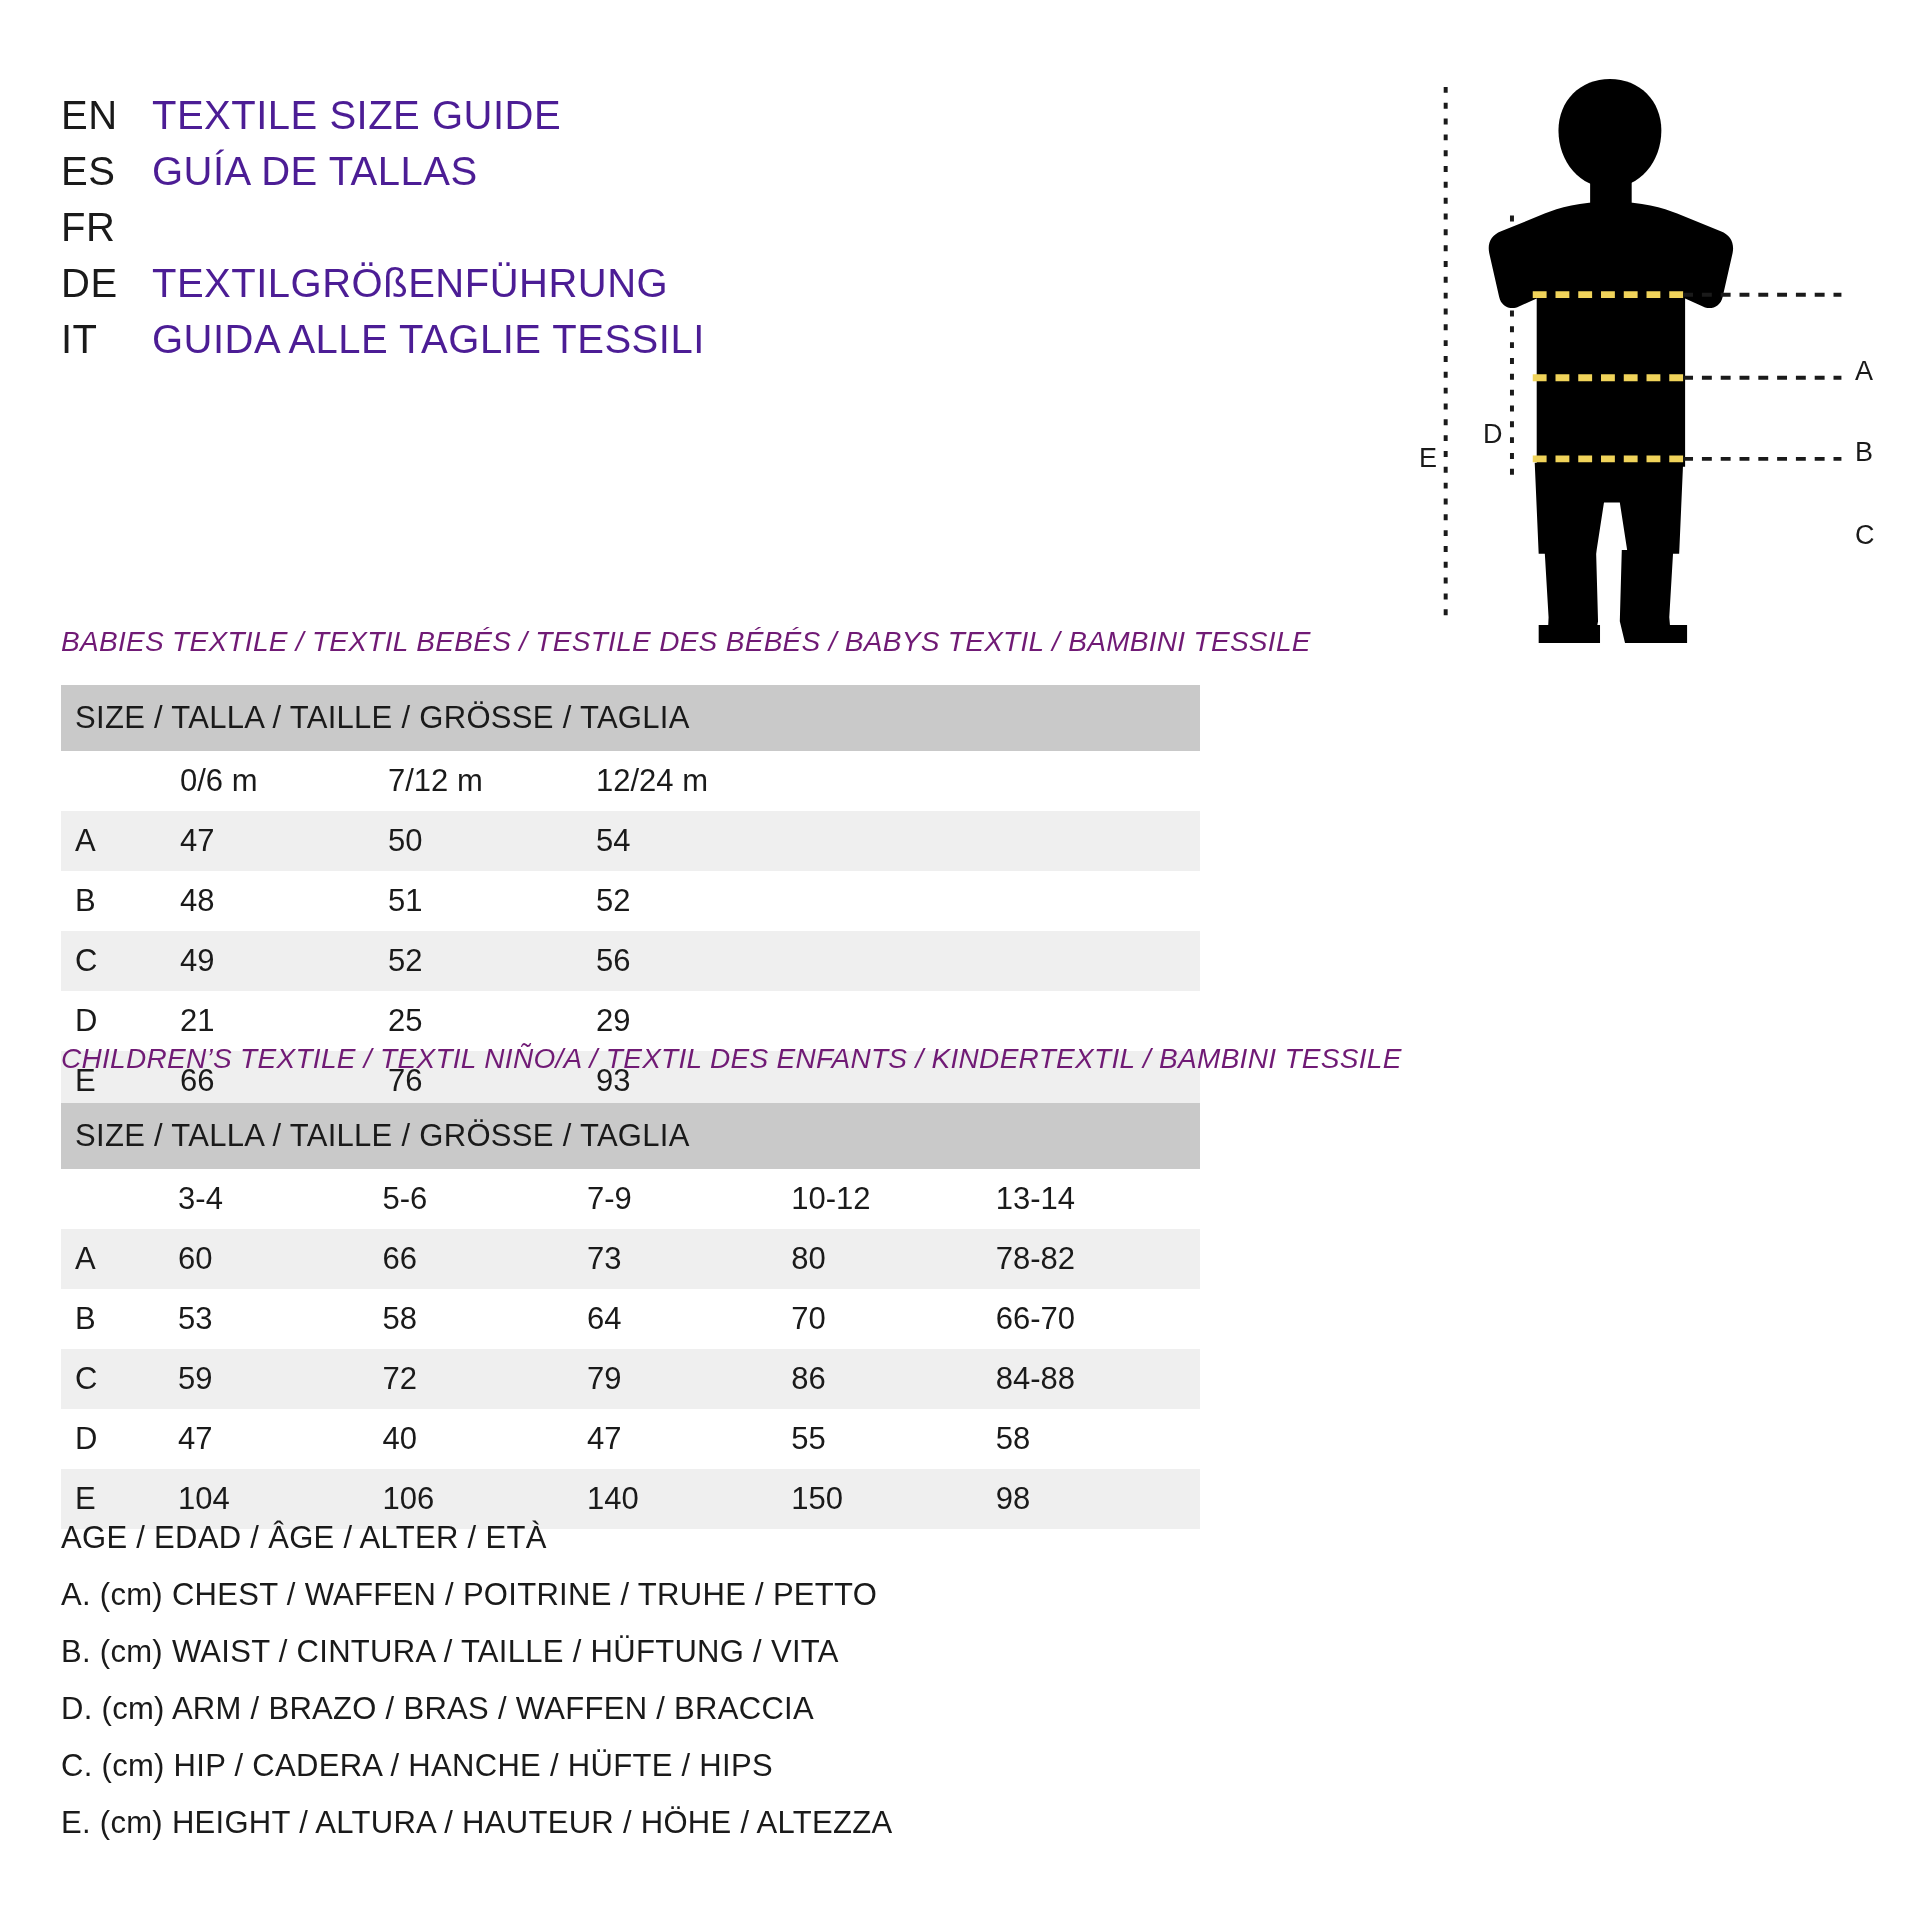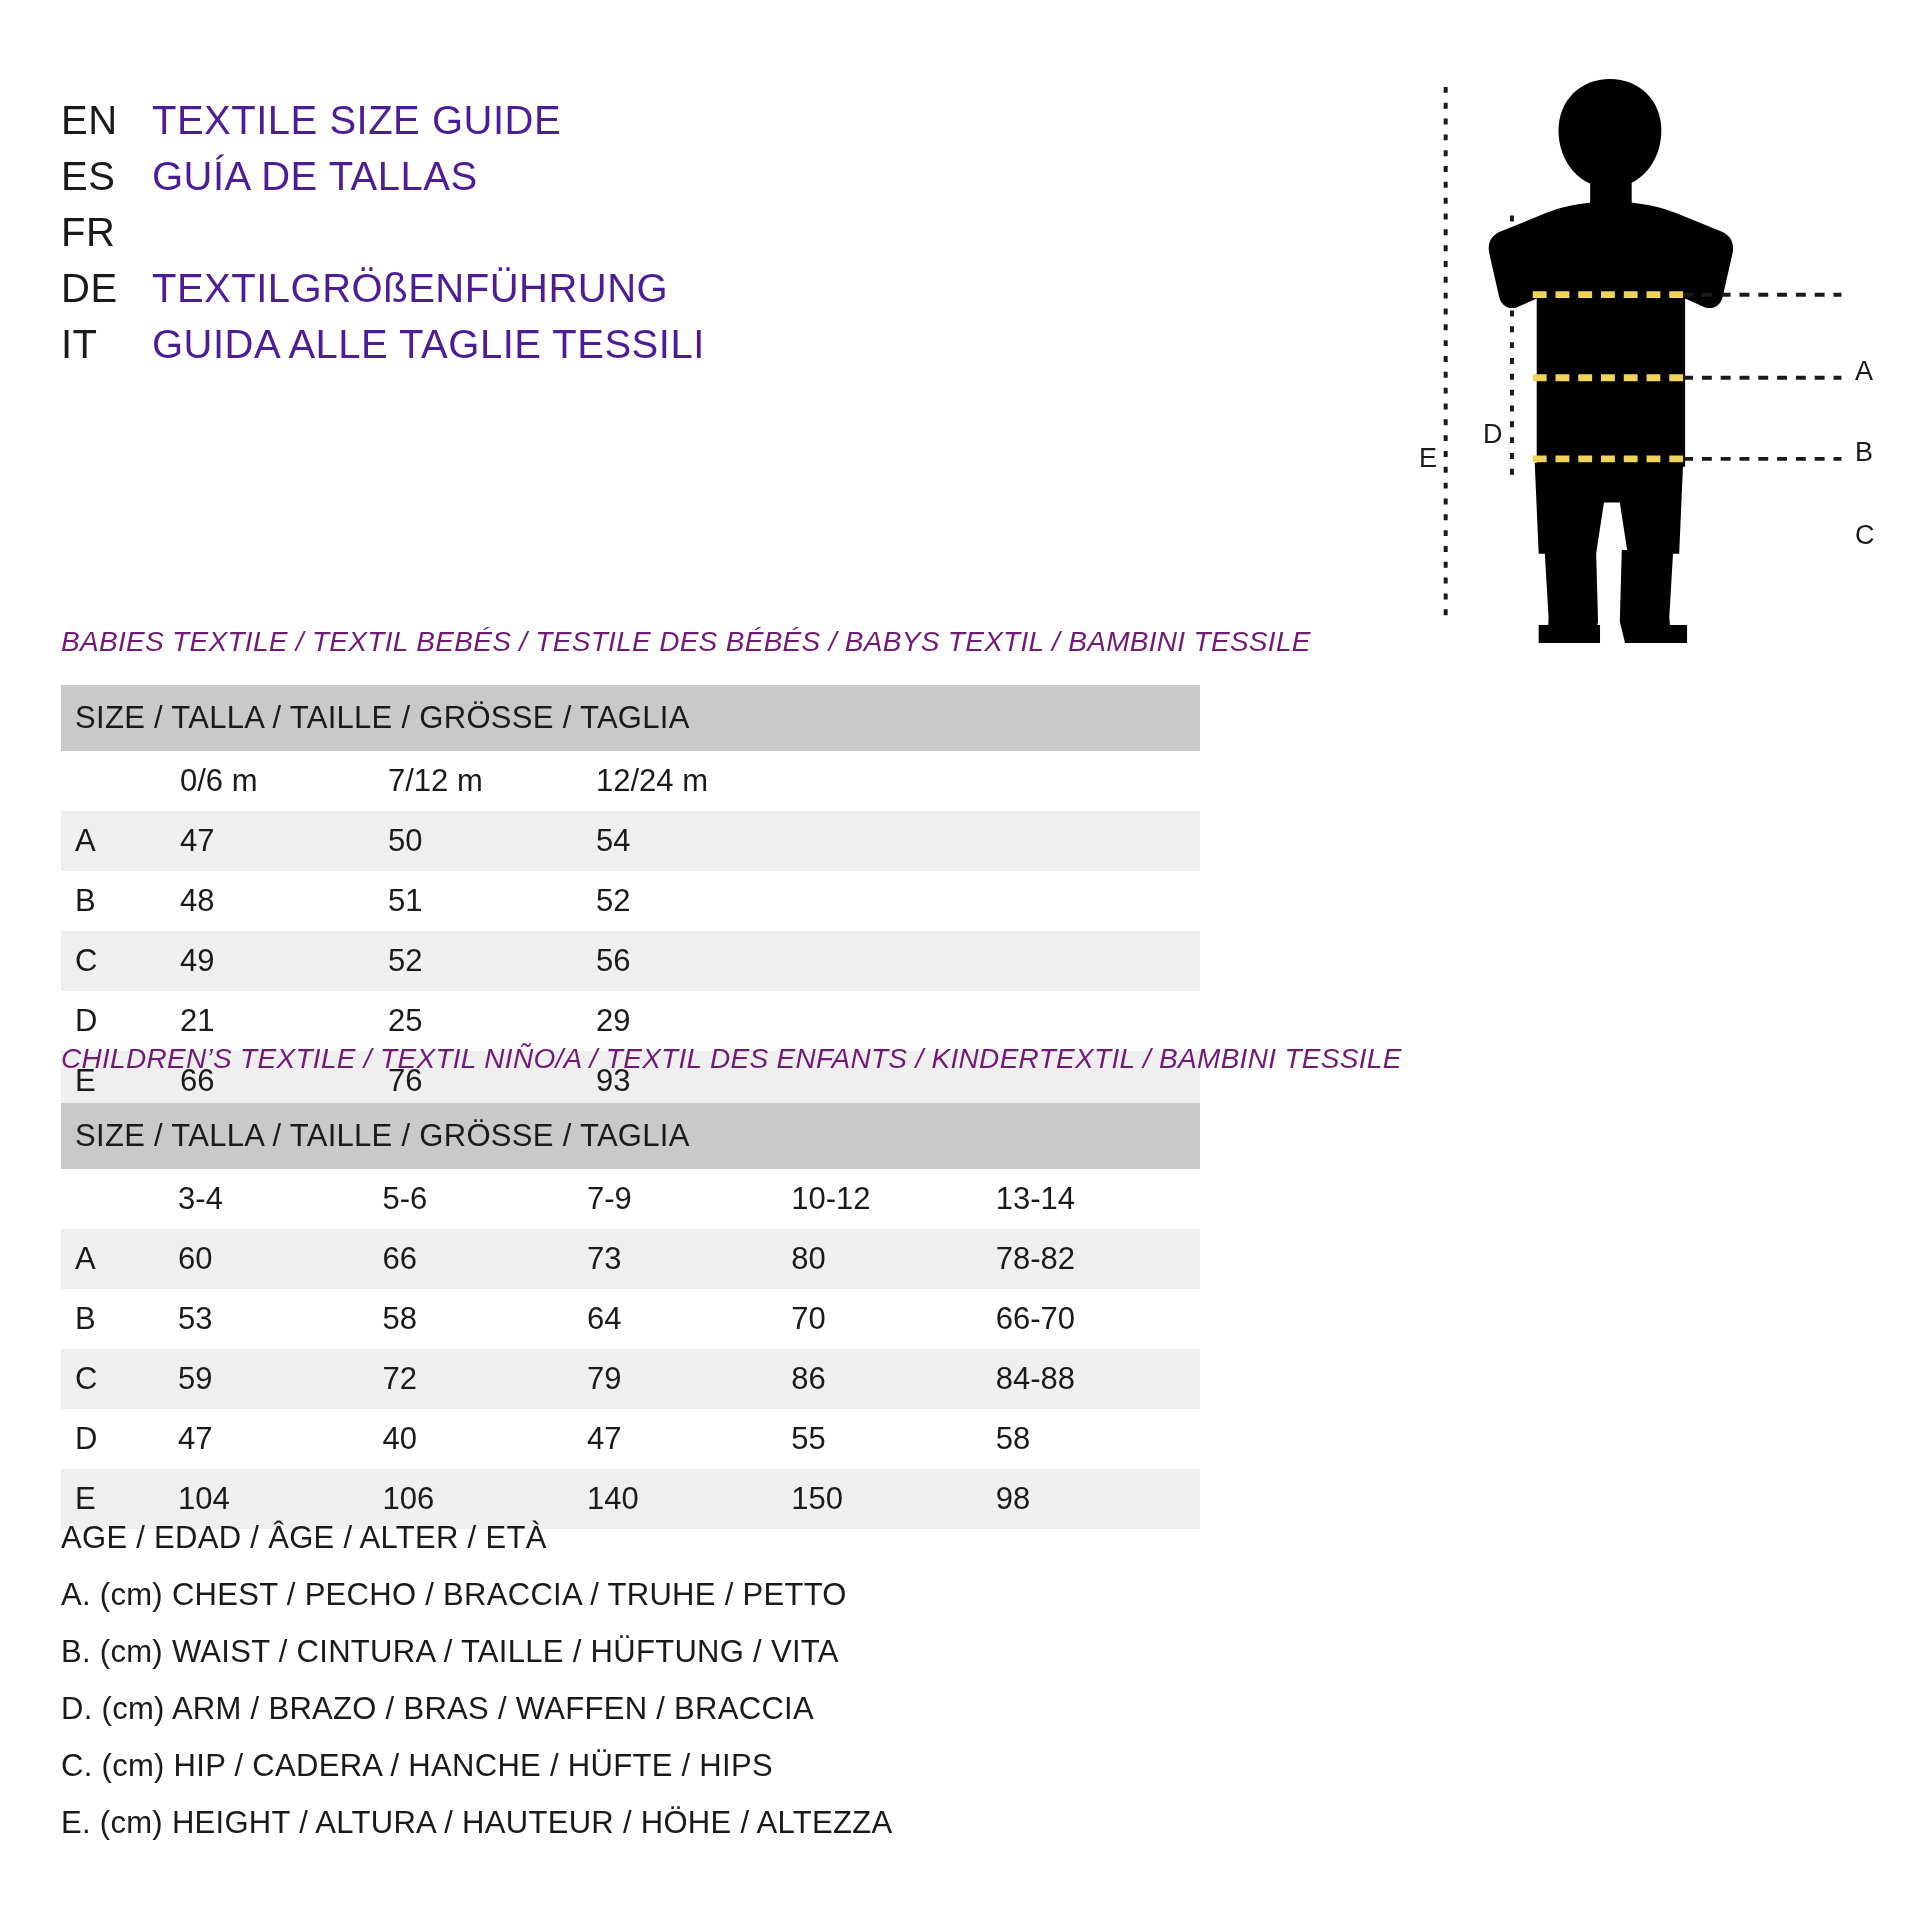--- a/index.html
+++ b/index.html
@@ -23,21 +23,21 @@
 
   
   .lang-block {
     position: absolute;
     left: 61px;
     top: 87px;
     width: 990px;
   }
   .lang-row {
     display: flex;
-    align-items: flex-end;
+    align-items: center;
     height: 56px;
     font-size: 40px;
     letter-spacing: 0.5px;
   }
   .lang-code {
     width: 91px;
     flex: 0 0 91px;
     color: #1a1a1a;
   }
   .lang-text {
@@ -344,21 +344,21 @@
         <td class="valcell">140</td>
         <td class="valcell">150</td>
         <td class="valcell">98</td>
         <td></td>
       </tr>
     </tbody>
   </table>
 
   <div class="legend">
     <div class="legend-row">AGE / EDAD / ÂGE / ALTER / ETÀ</div>
-    <div class="legend-row">A. (cm) CHEST / PECHO / BRACCIA / TRUHE / PETTO</div>
+    <div class="legend-row">A. (cm) CHEST / WAFFEN / POITRINE / TRUHE / PETTO</div>
     <div class="legend-row">B. (cm) WAIST / CINTURA / TAILLE / HÜFTUNG / VITA</div>
     <div class="legend-row">D. (cm) ARM / BRAZO / BRAS / WAFFEN / BRACCIA</div>
     <div class="legend-row">C. (cm) HIP / CADERA / HANCHE / HÜFTE / HIPS</div>
     <div class="legend-row">E. (cm) HEIGHT / ALTURA / HAUTEUR / HÖHE / ALTEZZA</div>
   </div>
 
 </div>
 
 
 </body></html>

